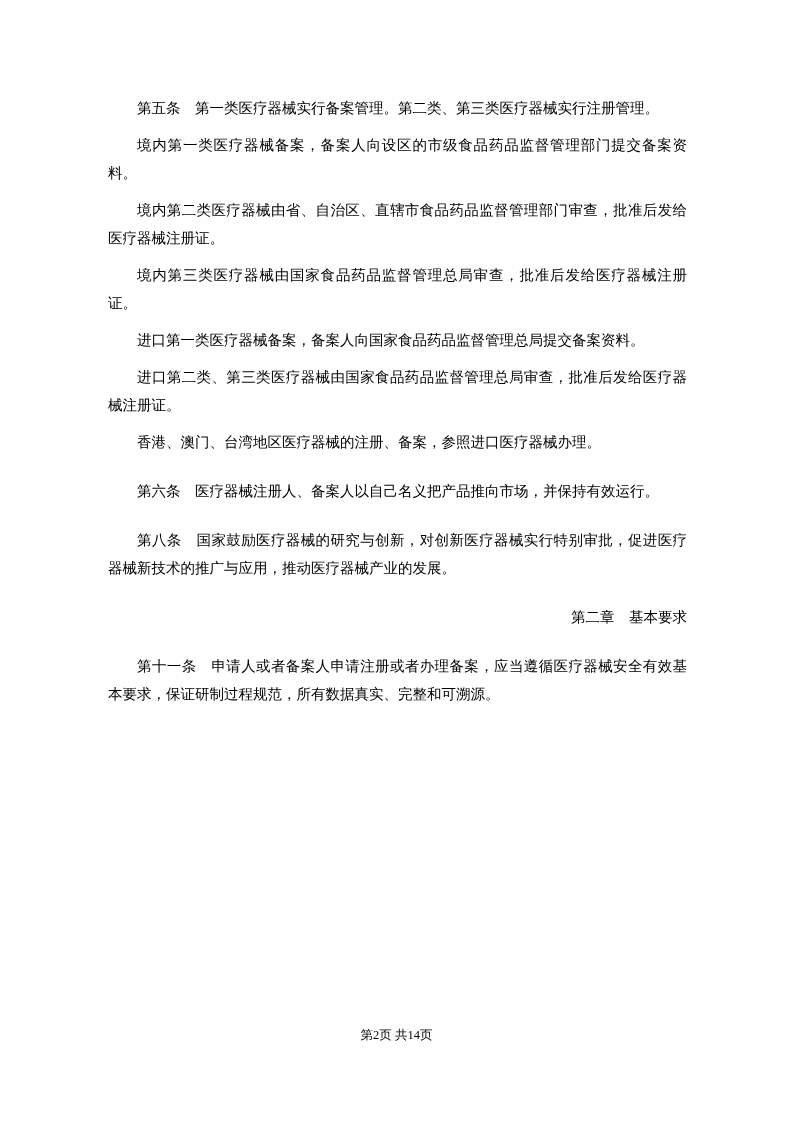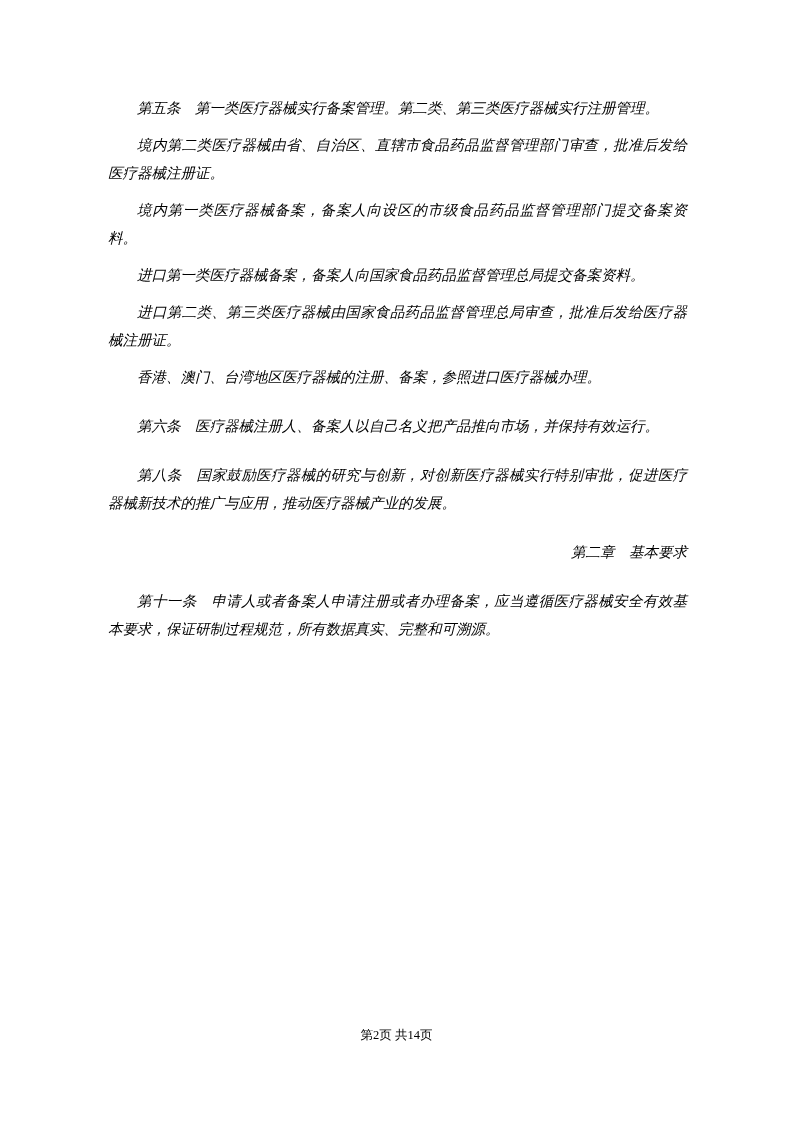--- a/index.html
+++ b/index.html
@@ -23,21 +23,20 @@
     left: 108px;
     right: 106px;
     font-size: 14.5px;
     line-height: 28px;
     text-align: justify;
   }
   p.para {
     margin: 0 0 9px 0;
     text-indent: 2em;
     word-break: break-all;
-    font-style: italic;
   }
   p.spaced {
     margin-top: 21px;
   }
   p.chapter {
     text-indent: 0;
     text-align: right;
     margin: 21px 0 21px 0;
   }
   .footer {
@@ -49,22 +48,23 @@
     font-size: 12.5px;
     color: #000000;
   }
 </style>
 </head>
 <body>
 
 <div class="page">
   <div class="content">
     <p class="para">第五条　第一类医疗器械实行备案管理。第二类、第三类医疗器械实行注册管理。</p>
+    <p class="para">境内第一类医疗器械备案，备案人向设区的市级食品药品监督管理部门提交备案资料。</p>
     <p class="para">境内第二类医疗器械由省、自治区、直辖市食品药品监督管理部门审查，批准后发给医疗器械注册证。</p>
-    <p class="para">境内第一类医疗器械备案，备案人向设区的市级食品药品监督管理部门提交备案资料。</p>
+    <p class="para">境内第三类医疗器械由国家食品药品监督管理总局审查，批准后发给医疗器械注册证。</p>
     <p class="para">进口第一类医疗器械备案，备案人向国家食品药品监督管理总局提交备案资料。</p>
     <p class="para">进口第二类、第三类医疗器械由国家食品药品监督管理总局审查，批准后发给医疗器械注册证。</p>
     <p class="para">香港、澳门、台湾地区医疗器械的注册、备案，参照进口医疗器械办理。</p>
     <p class="para spaced">第六条　医疗器械注册人、备案人以自己名义把产品推向市场，并保持有效运行。</p>
     <p class="para spaced">第八条　国家鼓励医疗器械的研究与创新，对创新医疗器械实行特别审批，促进医疗器械新技术的推广与应用，推动医疗器械产业的发展。</p>
     <p class="para chapter">第二章　基本要求</p>
     <p class="para spaced">第十一条　申请人或者备案人申请注册或者办理备案，应当遵循医疗器械安全有效基本要求，保证研制过程规范，所有数据真实、完整和可溯源。</p>
   </div>
   <div class="footer">
     <span>第2页 共14页</span>

